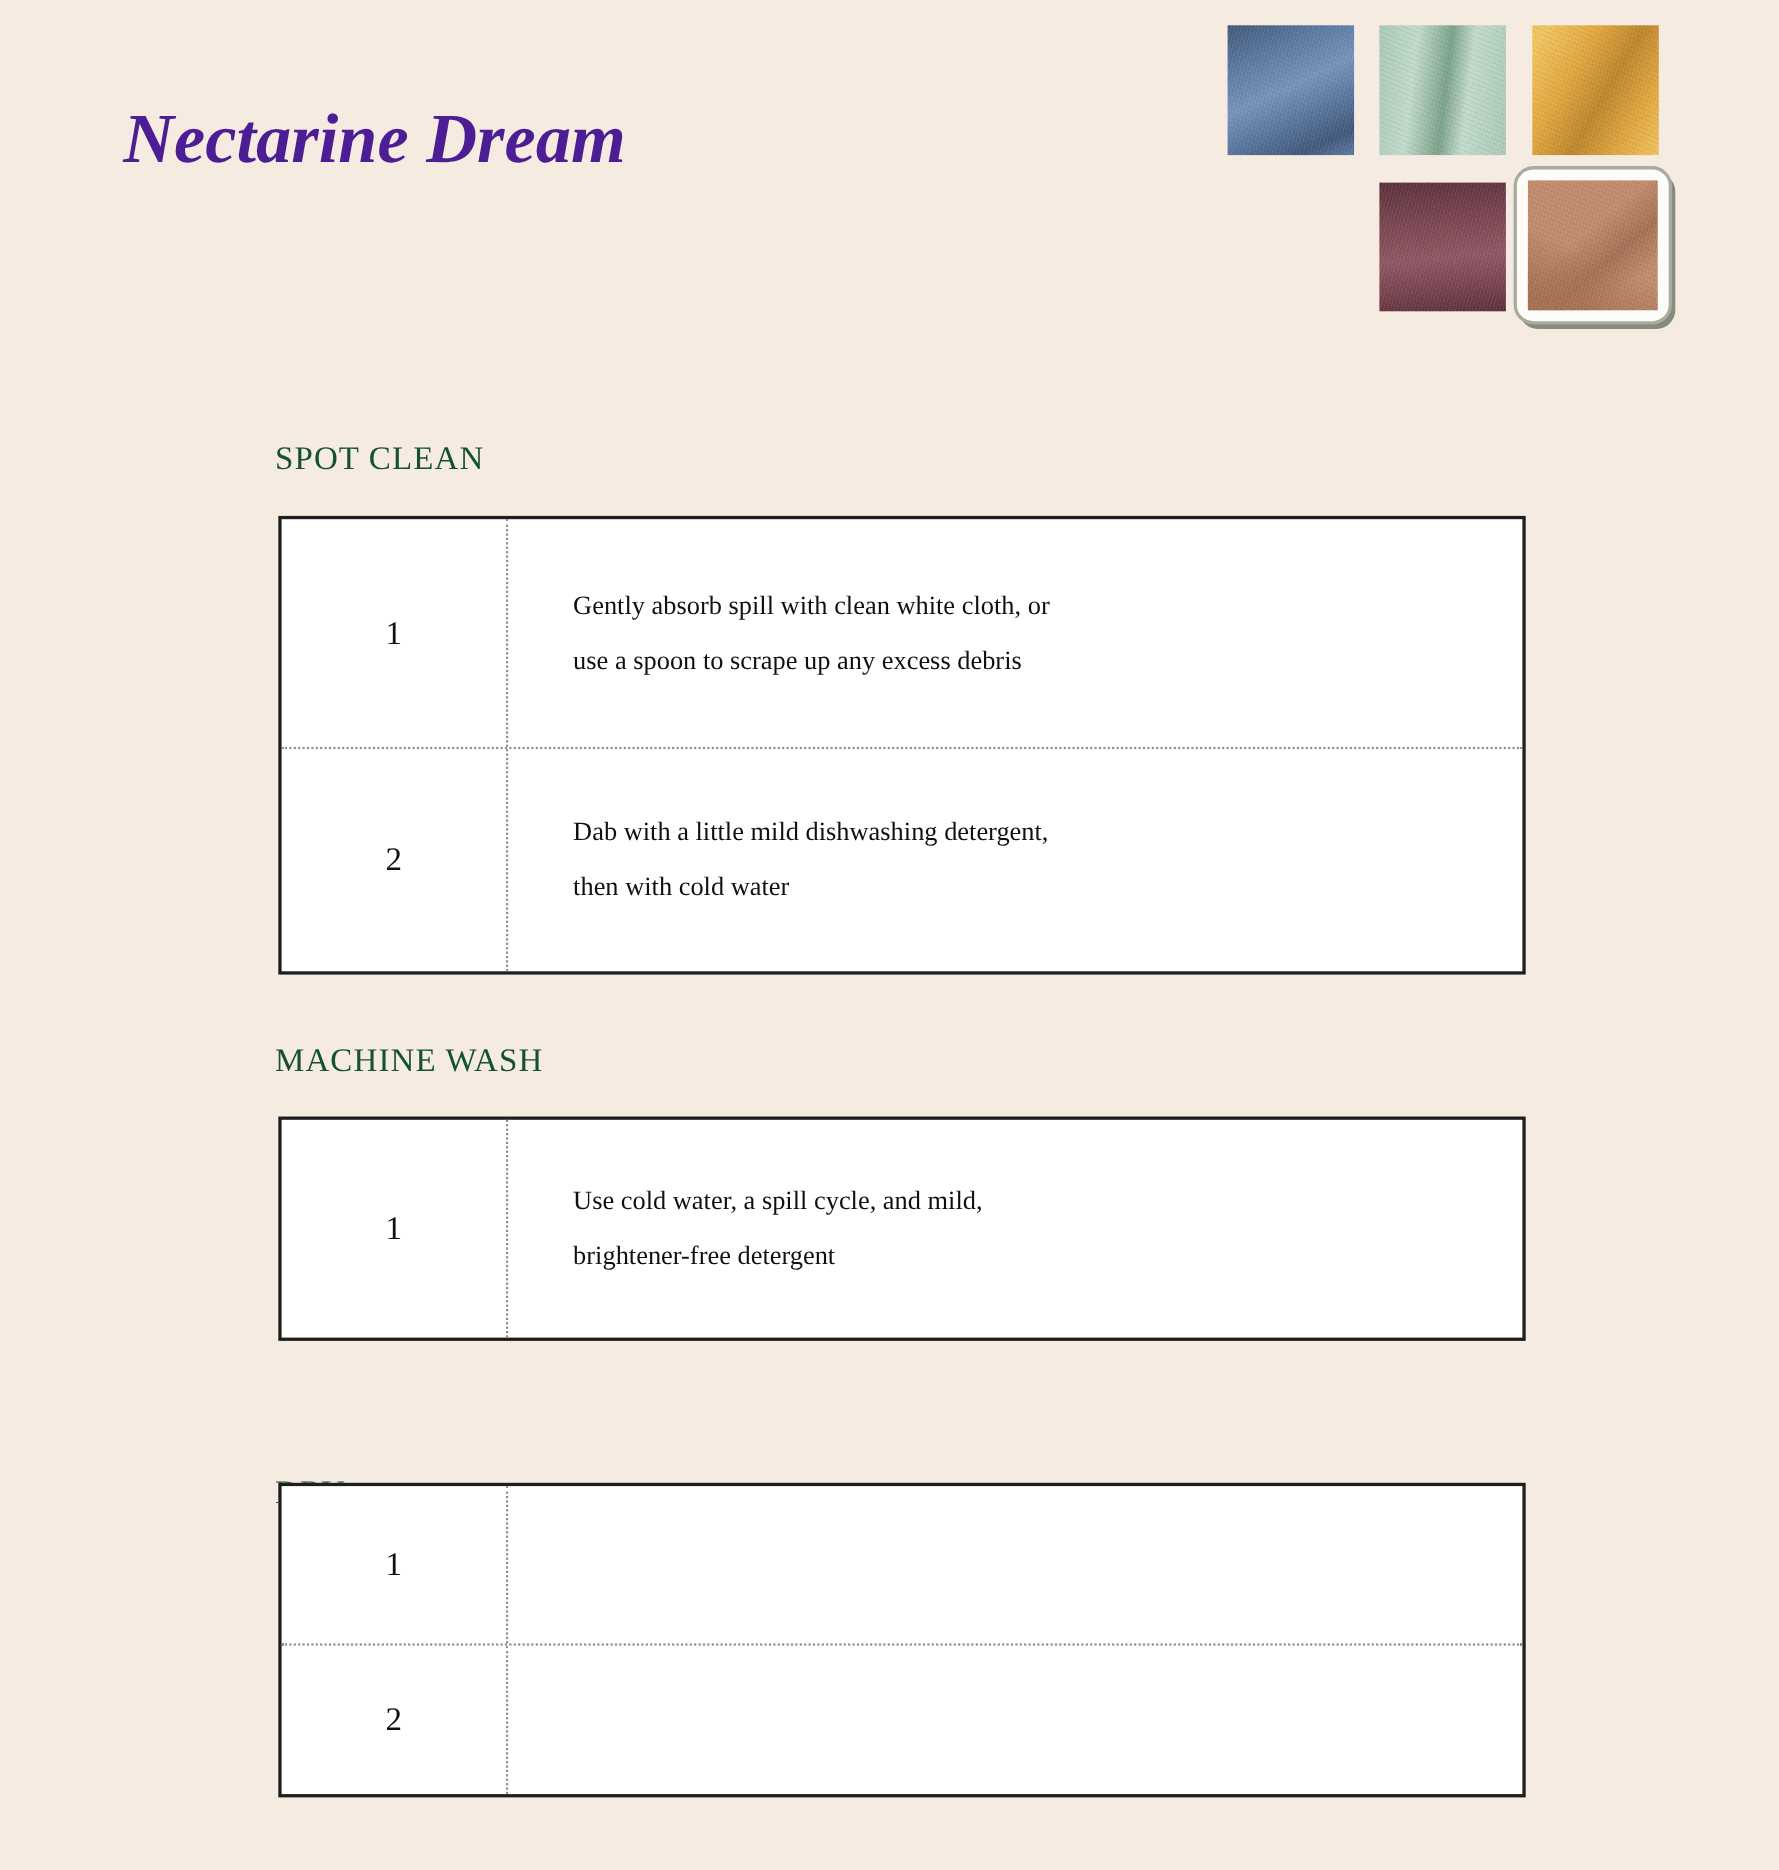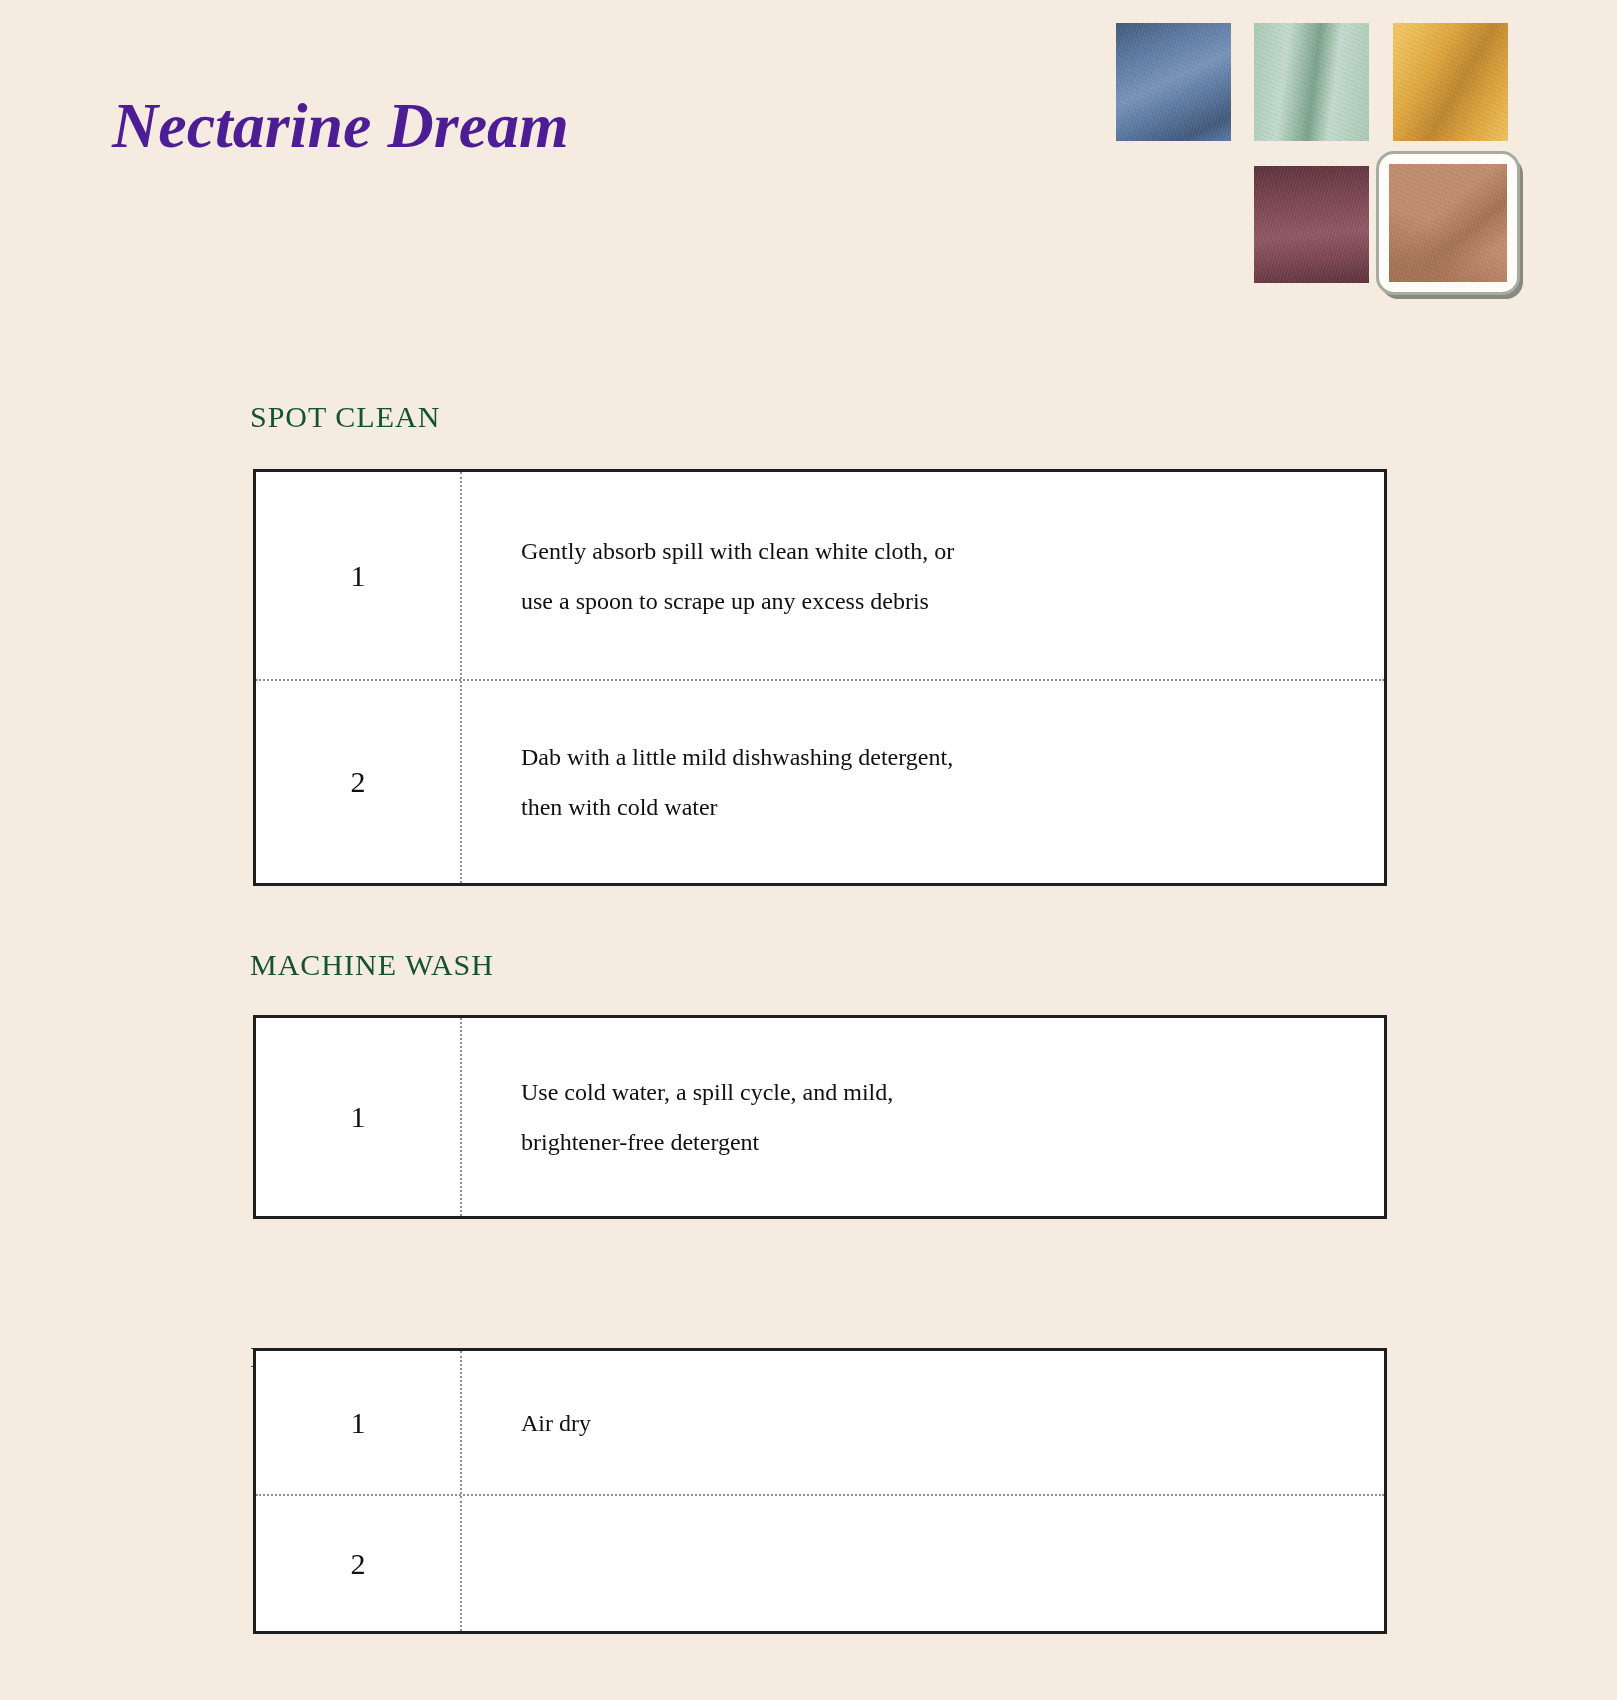--- a/index.html
+++ b/index.html
@@ -153,20 +153,19 @@
       <div class="cell-num">1</div>
       <div class="cell-text">Use cold water, a spill cycle, and mild,
 brightener-free detergent</div>
     </div>
   </div>
 
   <h2 class="section-label label-2">DRY</h2>
   <div class="care-table table-2">
     <div class="care-row">
       <div class="cell-num">1</div>
-      <div class="cell-text">Air dry</div>
     </div>
     <div class="care-row">
       <div class="cell-num">2</div>
     </div>
   </div>
 
 </div>
 
 </body></html>

